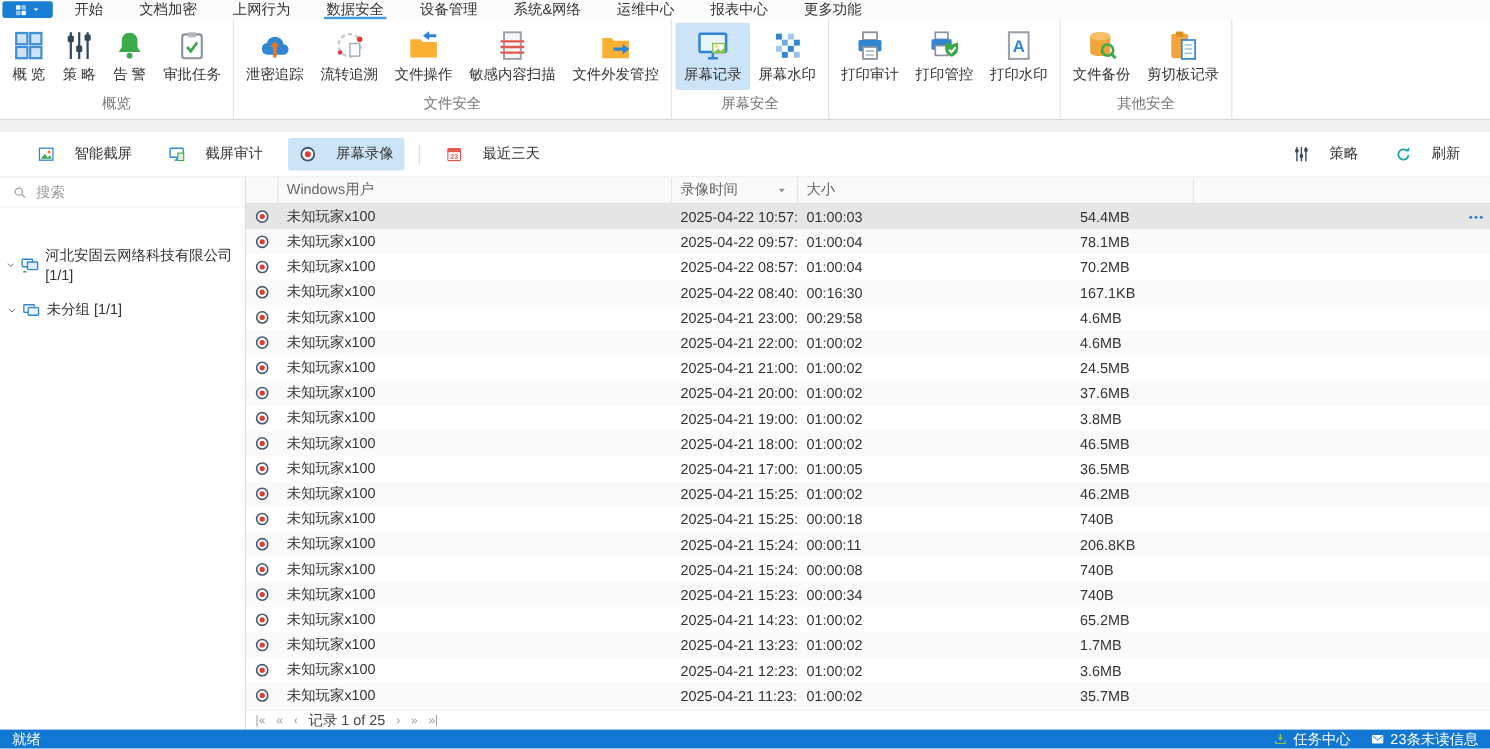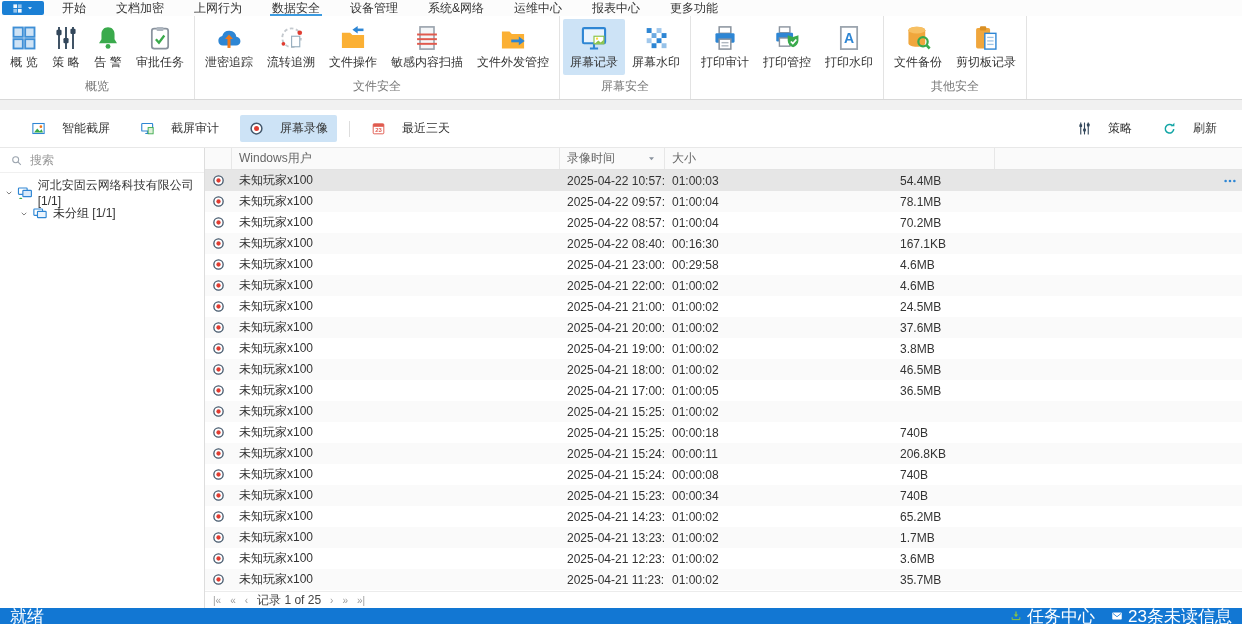--- a/index.html
+++ b/index.html
@@ -65,21 +65,21 @@
   .td.icon-cell { display:flex; justify-content:center; padding:0; }
   .td.flex { flex:1; display:flex; justify-content:flex-end; padding-right:5px; }
 
   .pagerow { height:17px; display:flex; align-items:center; gap:9px; padding-left:8px;
              border-top:1px solid #ececec; color:#444; }
   .pg { color:#999; font-size:10px; cursor:default; }
 
   
   .statusbar { position:absolute; left:0; right:0; bottom:0; height:16px; background:#1277d3;
                color:#fff; display:flex; align-items:center; justify-content:space-between;
-               padding:0 10px; font-size:17px; }
+               padding:0 10px; font-size:12px; }
   .sb-right { display:flex; align-items:center; gap:16px; }
   .sb-item { display:flex; align-items:center; gap:5px; cursor:default; }
 </style>
 </head>
 <body>
 
 <div class="app">
   <div class="menubar">
     <div class="app-btn">
         <span class="ic">
@@ -412,40 +412,40 @@
       <div class="searchrow">
         <span class="ic" id="search-ic">
             <svg width="13" height="13" viewBox="0 0 24 24">
               <circle cx="10.5" cy="10.5" r="5.5" stroke="#9aa3ad" stroke-width="1.9" fill="none"></circle>
               <line x1="14.6" y1="14.6" x2="20" y2="20" stroke="#9aa3ad" stroke-width="1.9"></line>
             </svg>
           </span>
         <input placeholder="搜索" style="">
       </div>
       <div class="tree" id="tree">
-          <div class="trow" style="padding-left: 4px;">
+          <div class="trow" style="padding-left: 4px; margin-top: 28px;">
             <span class="chev">
               <span class="ic">
                 <svg width="10" height="10" viewBox="0 0 24 24">
                   <path d="M6.5 9l5.5 5.5L17.5 9" stroke="#666" stroke-width="2" fill="none"></path>
                 </svg>
               </span>
             </span>
             <span class="tsel">
               <span class="ic">
                 <svg width="16" height="16" viewBox="0 0 24 24">
                   <rect x="2.2" y="4.5" width="13" height="9.5" rx="1" fill="#fff" stroke="#2e86d4" stroke-width="1.7"></rect>
                   <rect x="8.8" y="8" width="12.8" height="9.5" rx="1" fill="#d9eafa" stroke="#2e86d4" stroke-width="1.7"></rect>
                   <path d="M3.2 21c.4-2.6 4.4-2.6 4.8 0z" fill="#3aaa4c"></path>
                 </svg>
               </span>
               <span>河北安固云网络科技有限公司 [1/1]</span>
             </span>
           </div>
-          <div class="trow" style="padding-left: 18px;">
+          <div class="trow" style="padding-left: 4px; margin-top: 17px;">
             <span class="chev">
               <span class="ic">
                 <svg width="10" height="10" viewBox="0 0 24 24">
                   <path d="M6.5 9l5.5 5.5L17.5 9" stroke="#666" stroke-width="2" fill="none"></path>
                 </svg>
               </span>
             </span>
             <span class="tsel">
               <span class="ic">
                 <svg width="16" height="16" viewBox="0 0 24 24">
@@ -663,20 +663,21 @@
               <span class="ic">
                 <svg width="13" height="13" viewBox="0 0 24 24">
                   <circle cx="12" cy="12" r="8.6" fill="#fff" stroke="#44586c" stroke-width="2.4"></circle>
                   <circle cx="12" cy="12" r="4" fill="#e03c31"></circle>
                 </svg>
               </span>
             </div>
             <div class="td" style="width: 328px;">未知玩家x100</div>
             <div class="td" style="width: 105px;">2025-04-21 15:25:21</div>
             <div class="td" style="width: 228px;">01:00:02</div>
+            <div class="td" style="width: 330px;">46.2MB</div>
             <div class="td flex"></div>
           </div>
           <div class="r">
             <div class="td icon-cell" style="width: 27px;">
               <span class="ic">
                 <svg width="13" height="13" viewBox="0 0 24 24">
                   <circle cx="12" cy="12" r="8.6" fill="#fff" stroke="#44586c" stroke-width="2.4"></circle>
                   <circle cx="12" cy="12" r="4" fill="#e03c31"></circle>
                 </svg>
               </span>

